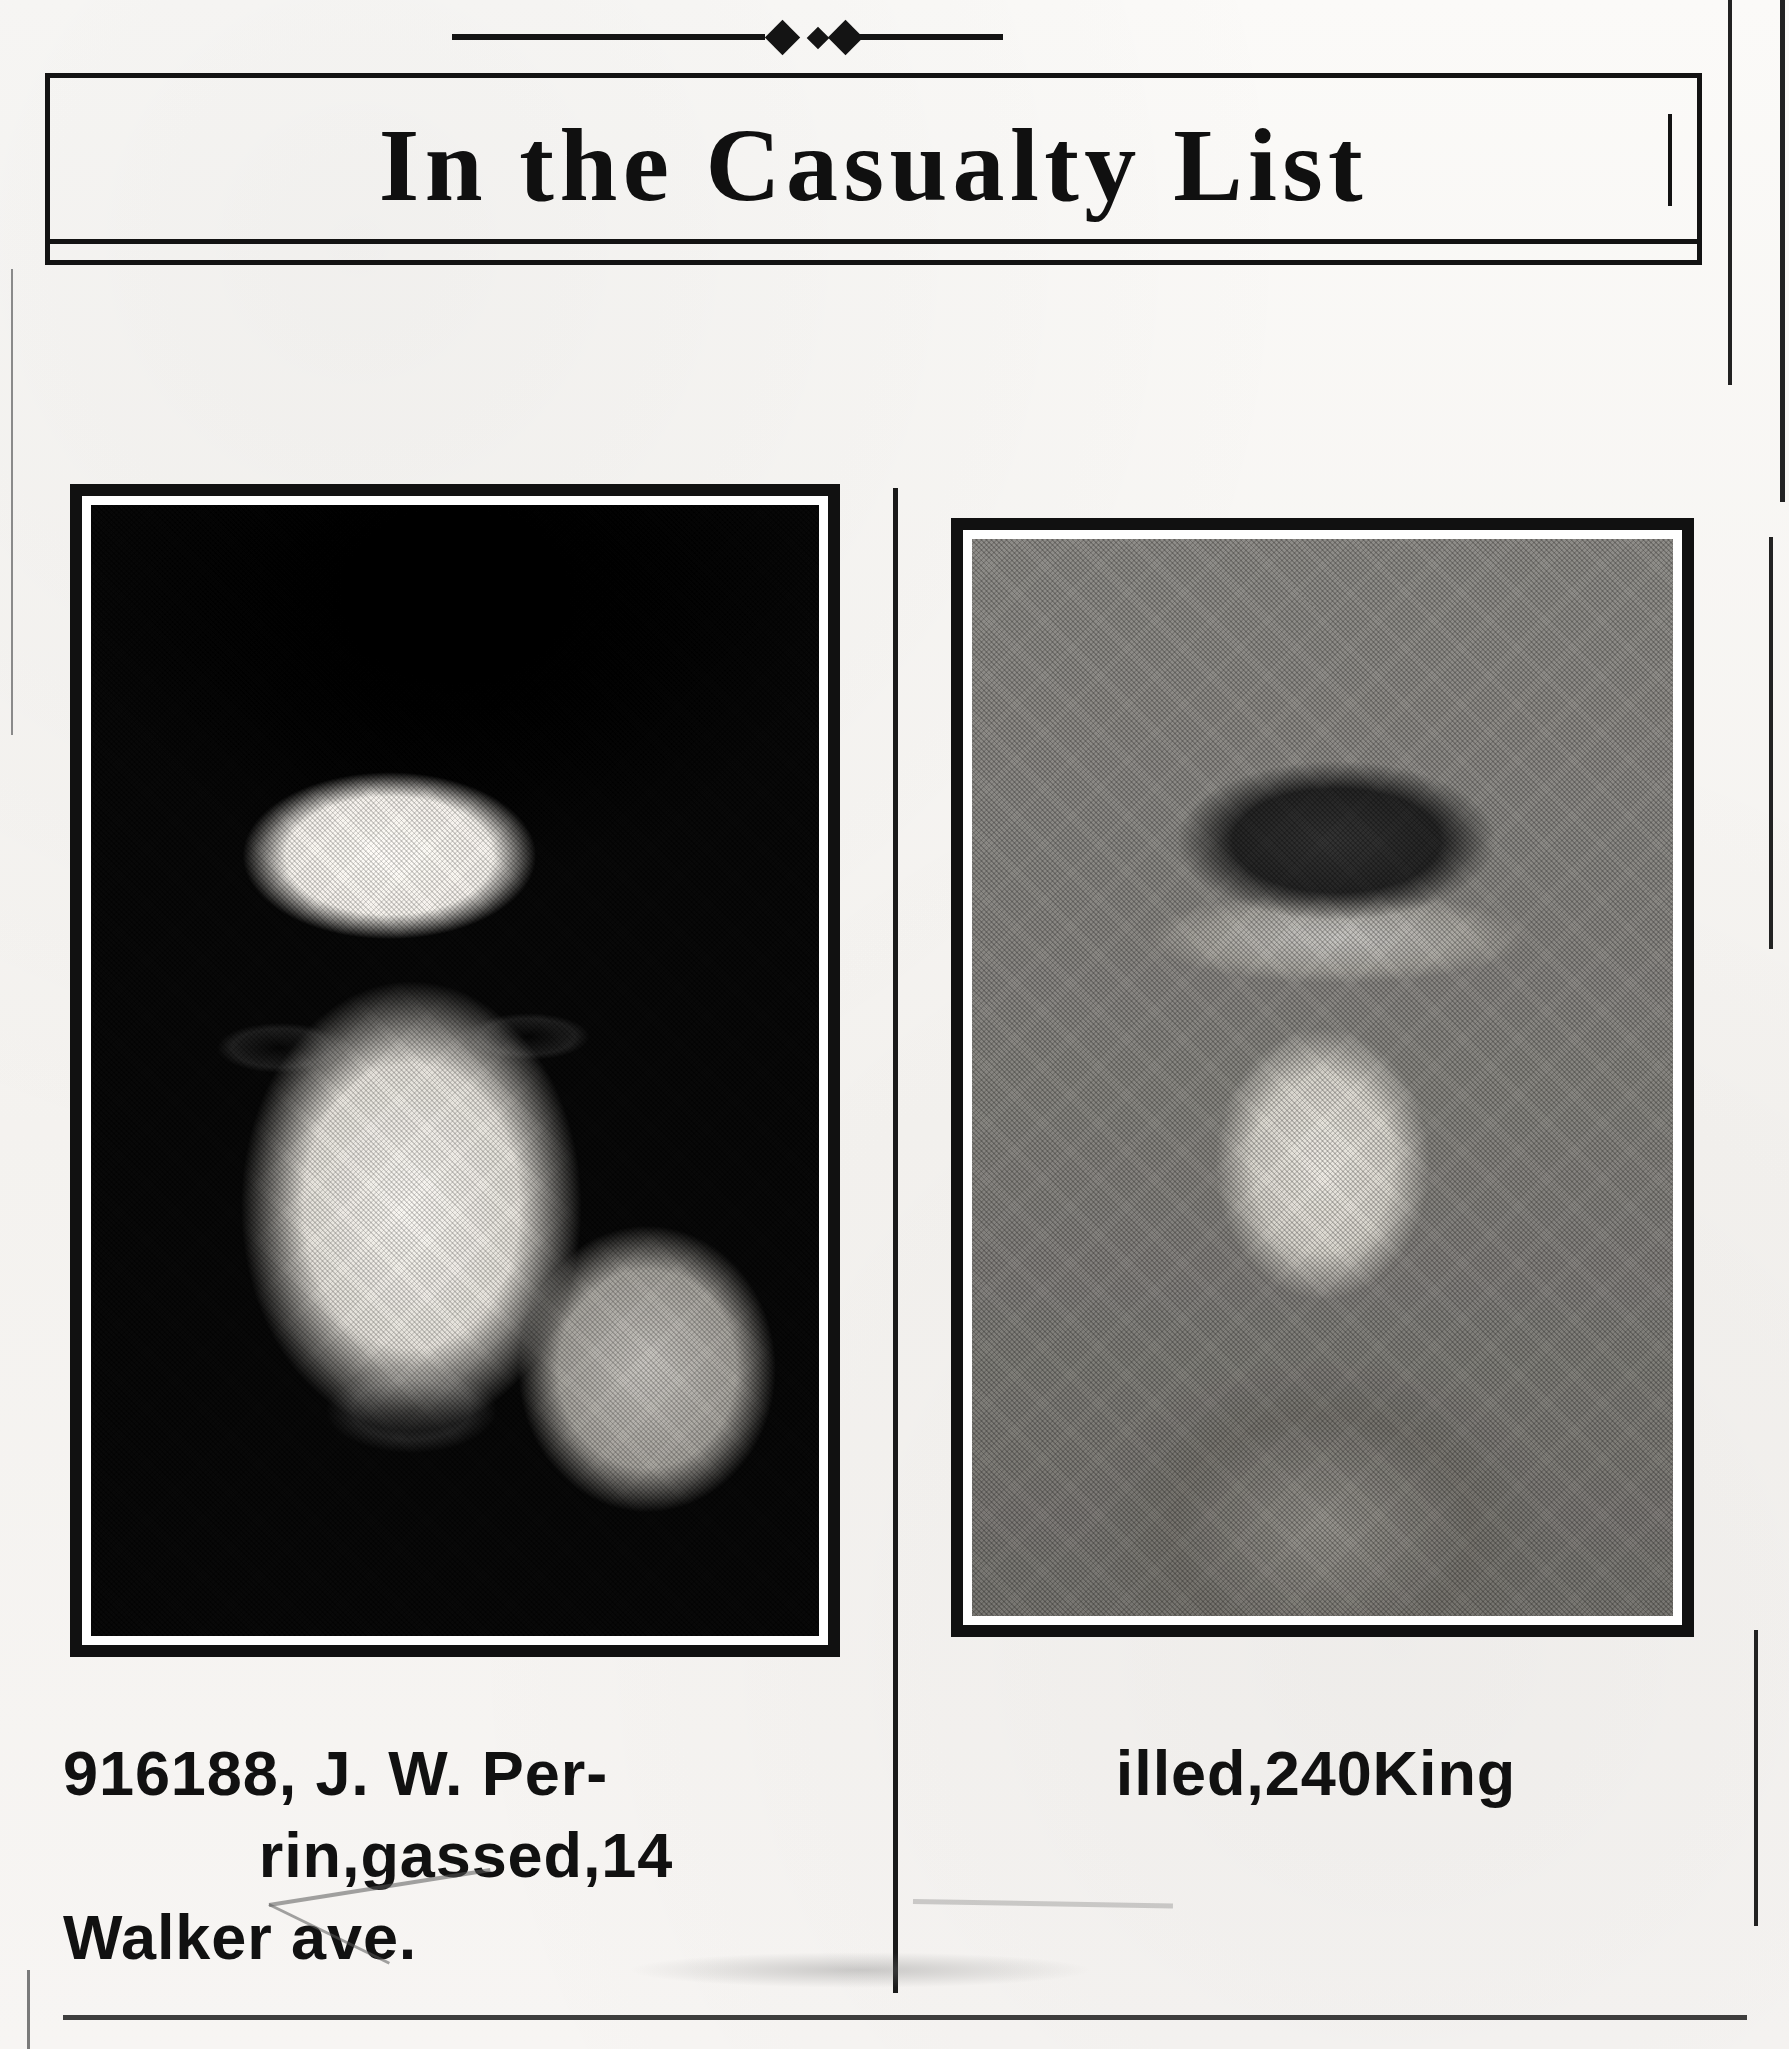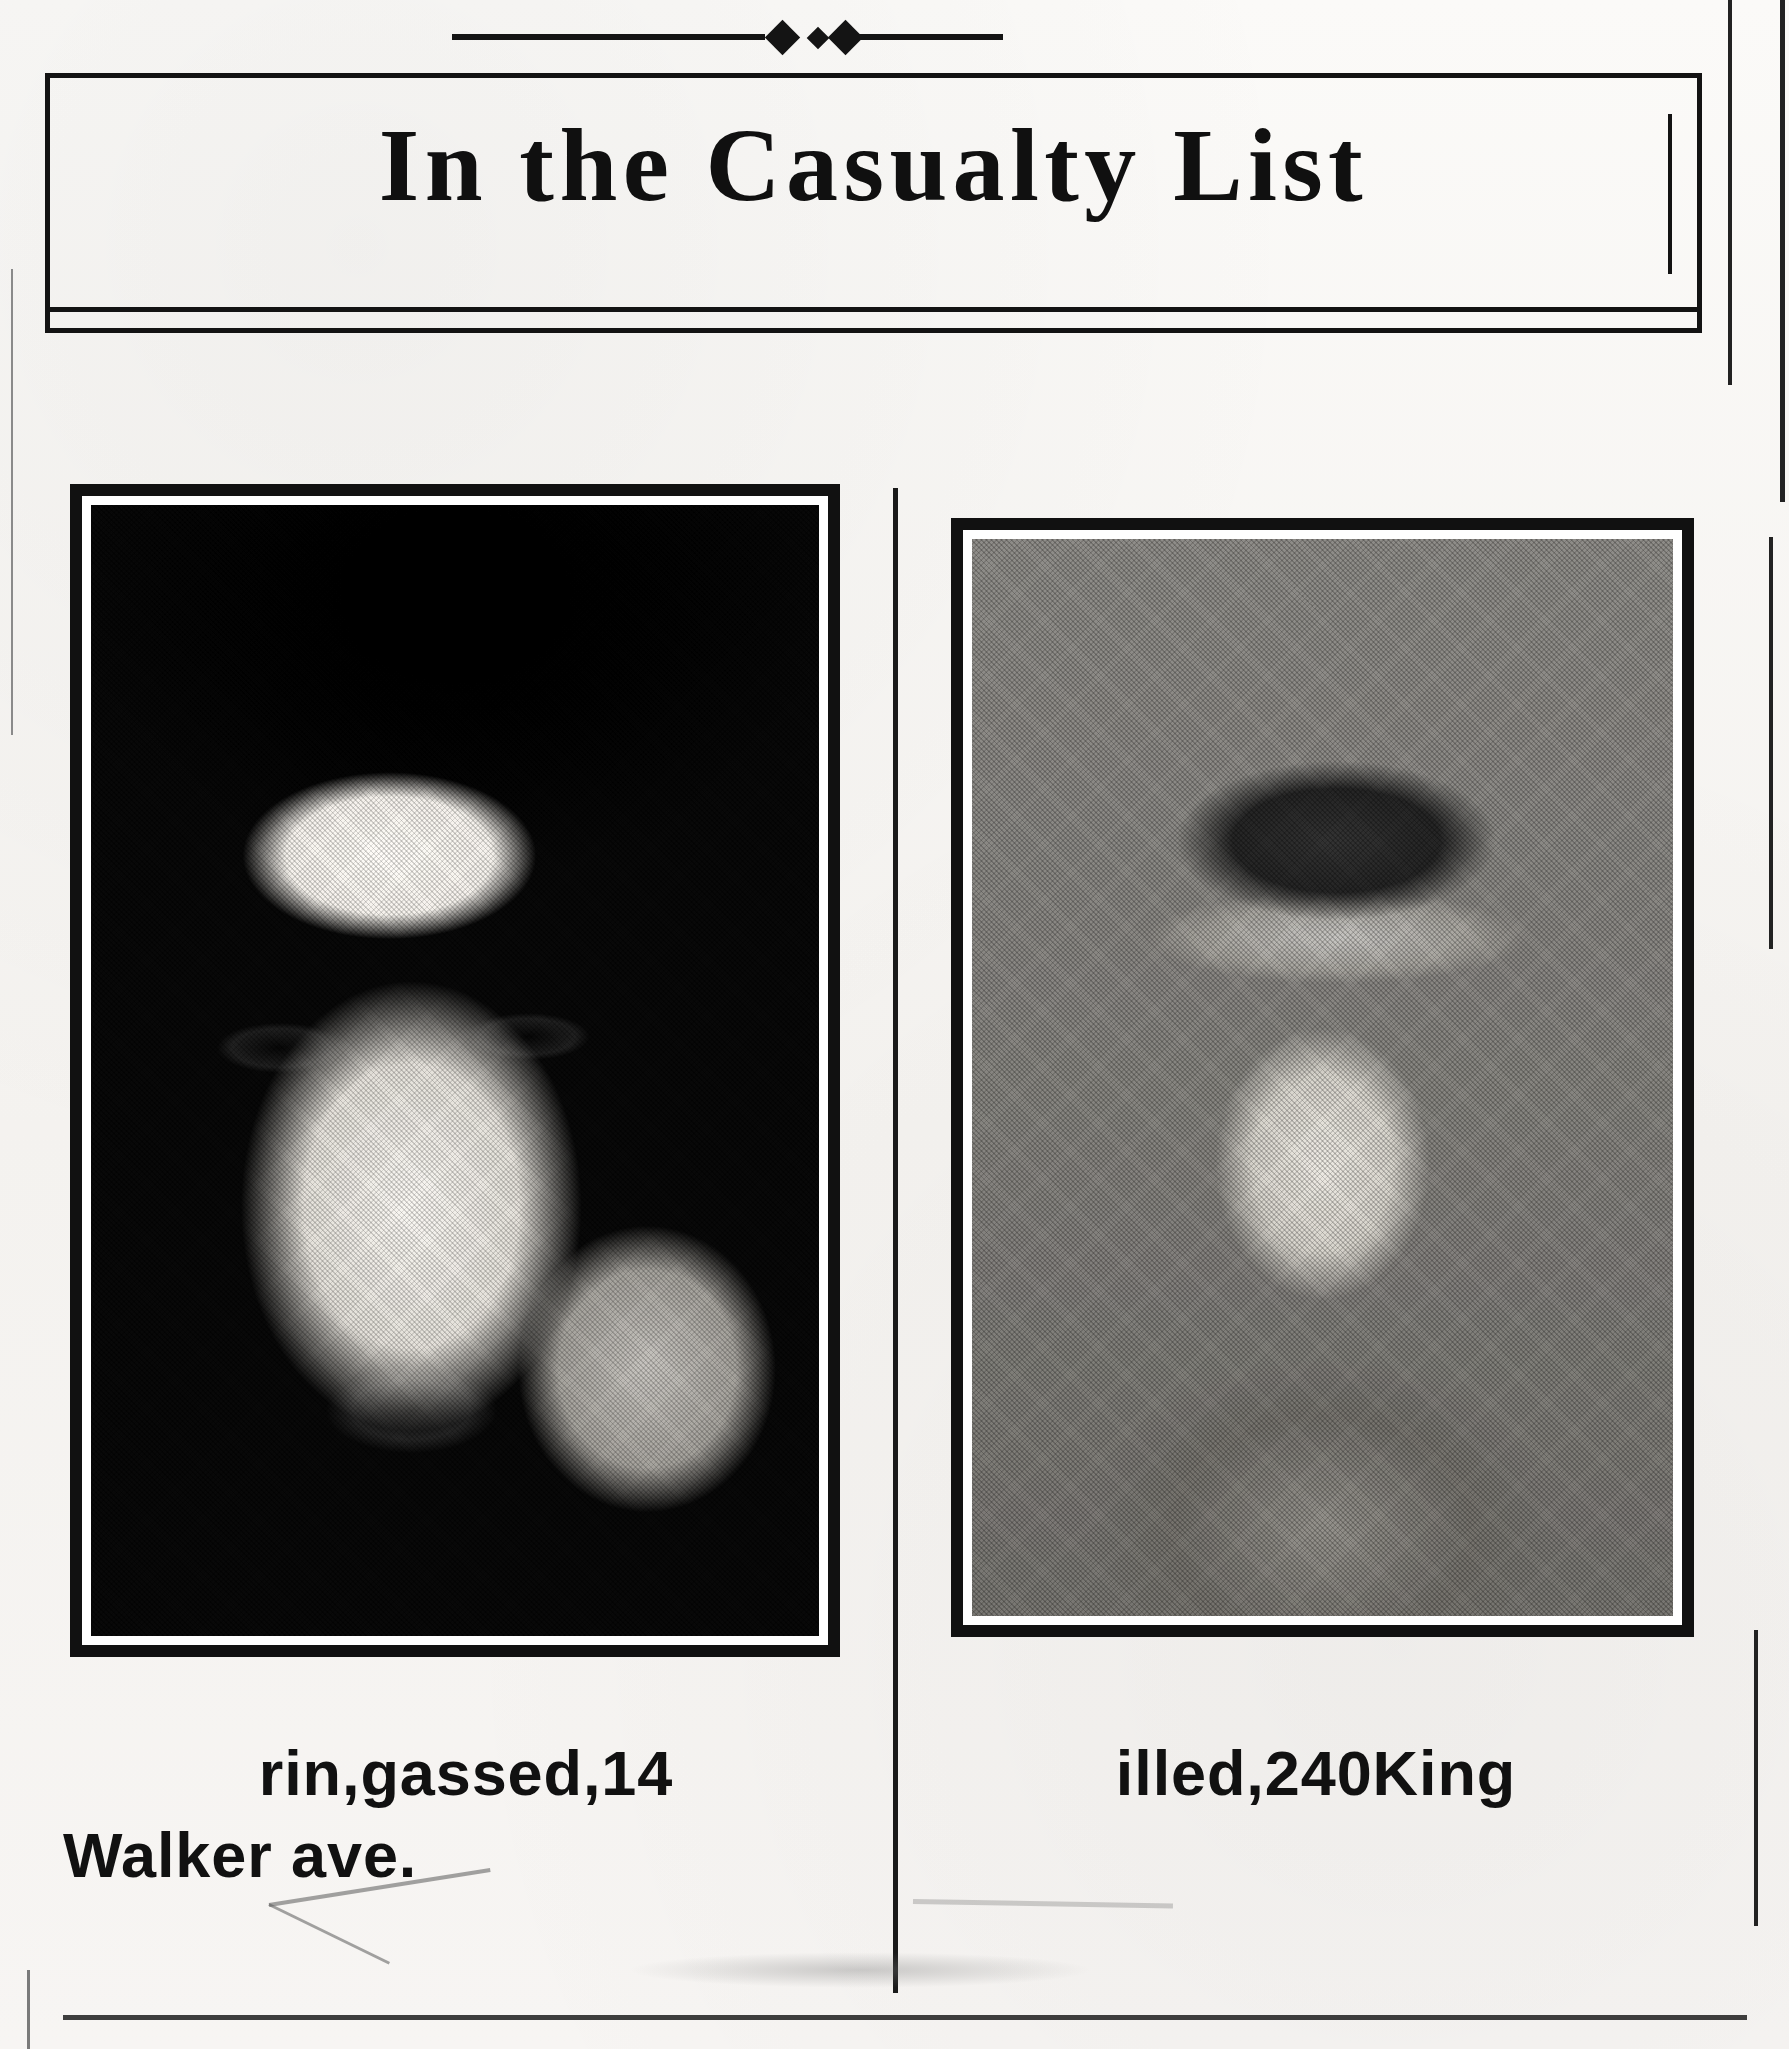--- a/index.html
+++ b/index.html
@@ -60,21 +60,21 @@
   .diamond.d1 { left: 318px; }
   .diamond.d2 { left: 358px; width: 16px; height: 16px; top: 11.6px;}
   .diamond.d3 { left: 381px; }
 
   
   .headline-box {
     position: absolute;
     left: 45px;
     top: 73px;
     width: 1657px;
-    height: 260px;
+    height: 192px;
     border: 5.4px solid #131313;
     box-sizing: border-box;
     background: transparent;
   }
   .headline-box .inner-rule {
     position: absolute;
     left: 0;
     right: 0;
     bottom: 16px;
     height: 5.4px;
@@ -305,20 +305,21 @@
     </div>
   </div>
 
   <div class="photo photo-right">
     <div class="mat">
       <div class="face-b"></div>
     </div>
   </div>
 
   <div class="caption caption-left">
+    <span class="cap-line">916188, J. W. Per-</span>
     <span class="cap-line justify">
       <span>rin,</span>
       <span>gassed,</span>
       <span>14</span>
     </span>
     <span class="cap-line">Walker  ave.</span>
   </div>
 
   <div class="caption caption-right">
     <span class="cap-line justify">

